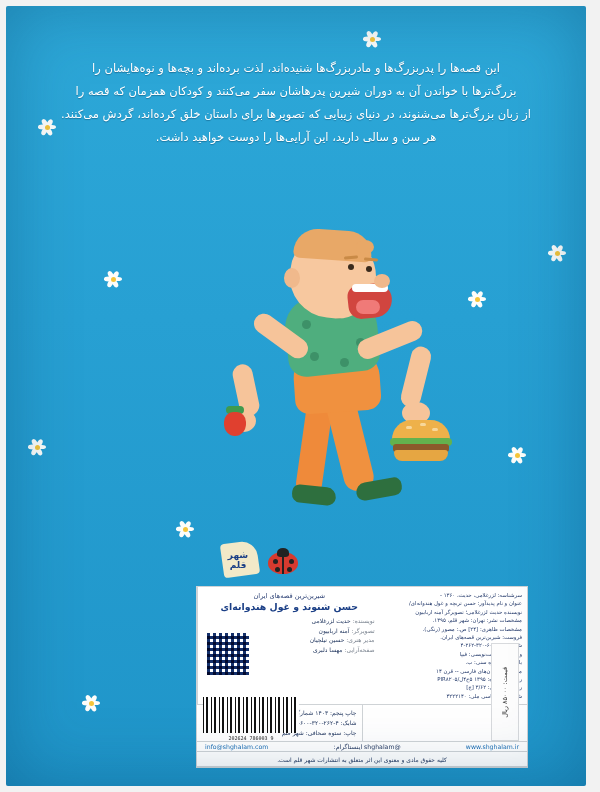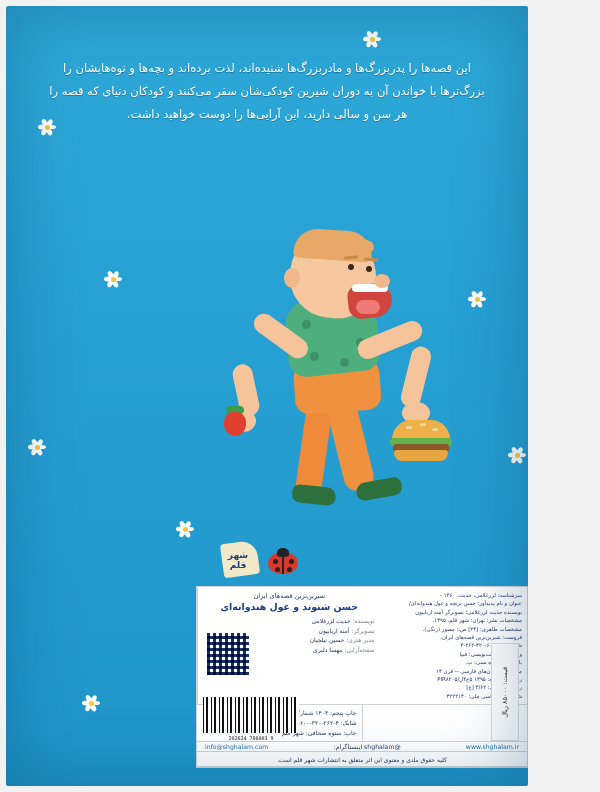--- a/index.html
+++ b/index.html
@@ -1,21 +1,21 @@
 <!DOCTYPE html>
 <html lang="fa" dir="rtl"><head>
 <meta charset="utf-8">
 <style>
   html,body{margin:0;padding:0;background:#ffffff;}
   body{width:600px;height:792px;font-family:"DejaVu Sans",sans-serif;}
 
   .page{position:relative;width:600px;height:792px;overflow:hidden;background:#f2f2f2;}
 
   
-  .cover{position:absolute;left:6px;top:6px;width:522px;height:780px;
+  .cover{position:absolute;left:6px;top:6px;width:580px;height:780px;
          background:#2aa5d6;
          background:linear-gradient(180deg,#2da8d8 0%,#27a0d3 40%,#1f95c9 100%);
          border-radius:2px;overflow:hidden;}
 
   
   .vignette{position:absolute;inset:0;
             box-shadow:inset 0 0 70px rgba(0,60,100,.35);pointer-events:none;}
 
   
   .blurb{position:absolute;top:52px;left:0;right:0;padding:0 18px;
@@ -170,21 +170,22 @@
   .lb-dot{position:absolute;width:5px;height:5px;border-radius:50%;background:#222;}
 </style>
 </head>
 <body>
 
 <div class="page">
   <div class="cover">
 
     <div class="blurb">
       <p>این قصه‌ها را پدربزرگ‌ها و مادربزرگ‌ها شنیده‌اند، لذت برده‌اند و بچه‌ها و نوه‌هایشان را</p>
-      <p>بزرگ‌ترها با خواندن آن به دوران شیرین کودکی‌شان سفر می‌کنند و کودکان دنیای که قصه را</p>
+      <p>بزرگ‌ترها با خواندن آن به دوران شیرین پدرها‌شان سفر می‌کنند و کودکان همزمان که قصه را</p>
+      <p class="wide">از زبان بزرگ‌ترها می‌شنوند، در دنیای زیبایی که تصویرها برای داستان خلق کرده‌اند، گردش می‌کنند.</p>
       <p>هر سن و سالی دارید، این آرایی‌ها را دوست خواهید داشت.</p>
     </div>
 
     <div class="daisy" style="left:355px;top:22px;">
         <i style="transform: rotate(0deg);"></i>
         <i style="transform: rotate(60deg);"></i>
         <i style="transform: rotate(120deg);"></i>
         <i style="transform: rotate(180deg);"></i>
         <i style="transform: rotate(240deg);"></i>
         <i style="transform: rotate(300deg);"></i>

